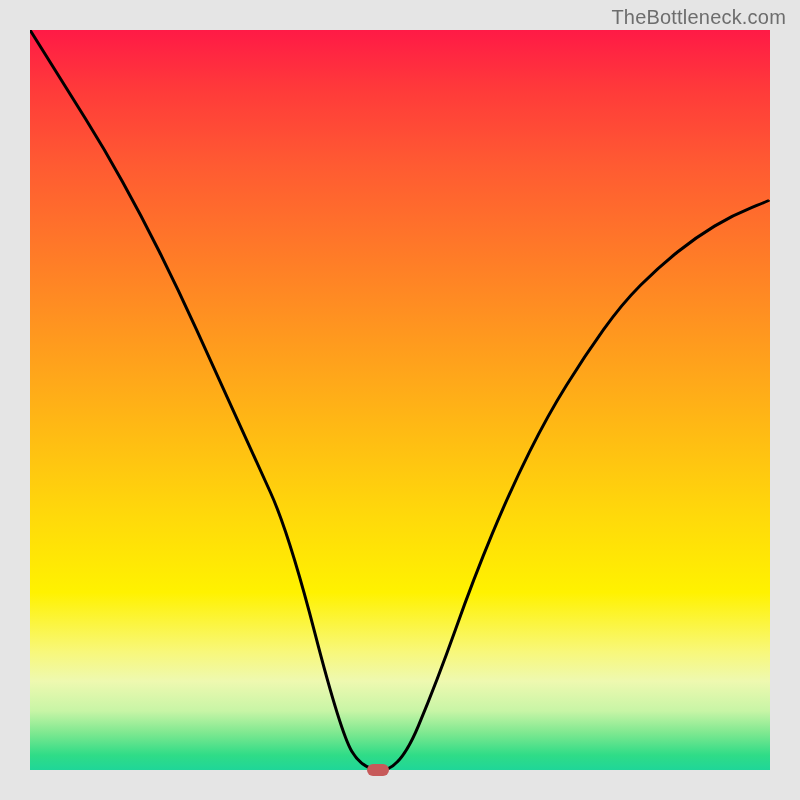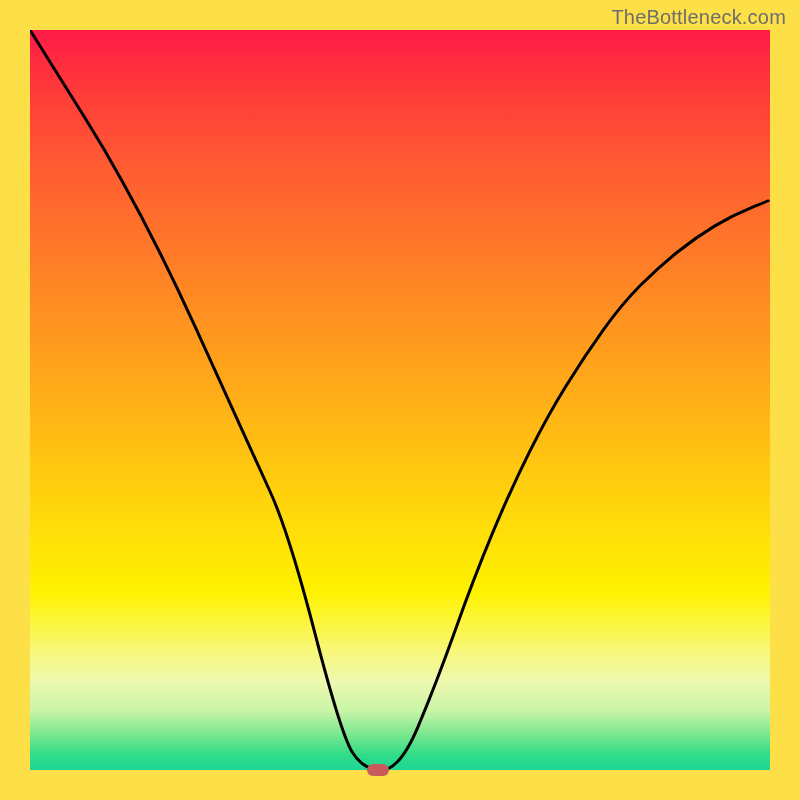--- a/index.html
+++ b/index.html
@@ -8,21 +8,21 @@
     width: 800px;
     height: 800px;
     background: #000;
     font-family: Arial, Helvetica, sans-serif;
     overflow: hidden;
     position: relative;
   }
   .outer {
     width: 800px;
     height: 800px;
-    background: #fde047;
+    background: #e5e5e5;
     position: relative;
   }
   .watermark {
     position: absolute;
     top: 6px;
     right: 14px;
     color: #6d6d6d;
     font-size: 20px;
     font-weight: 500;
     letter-spacing: 0.2px;

